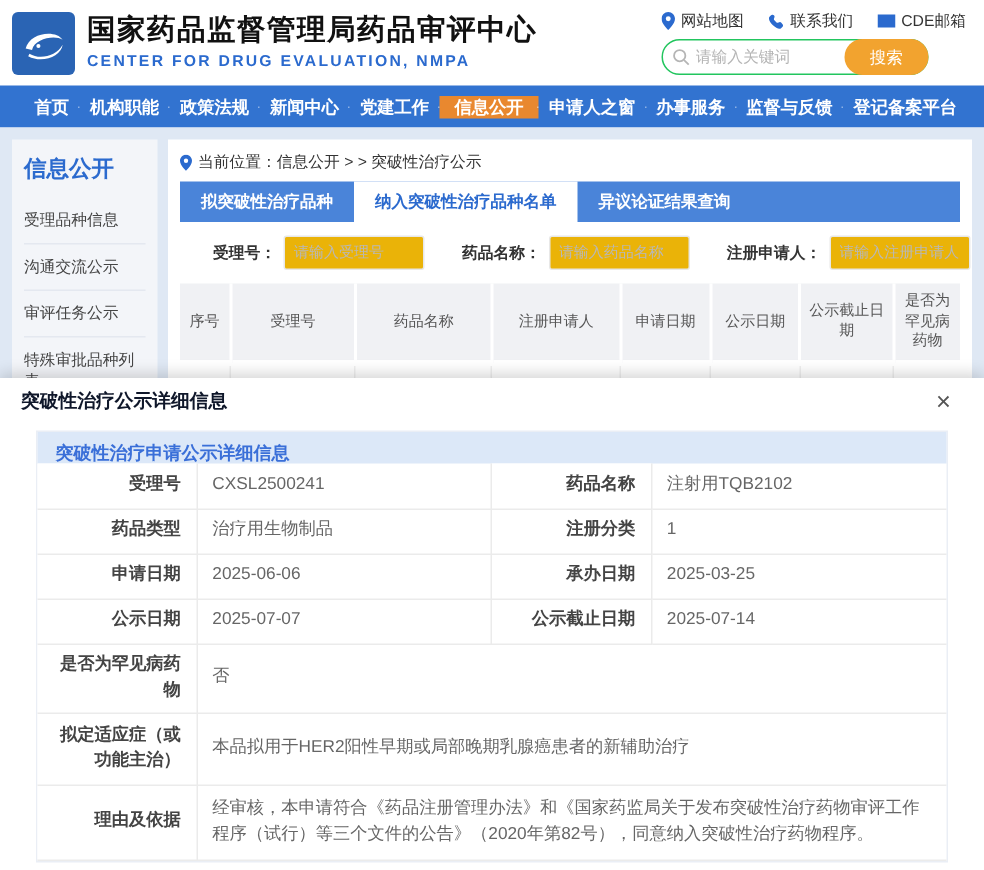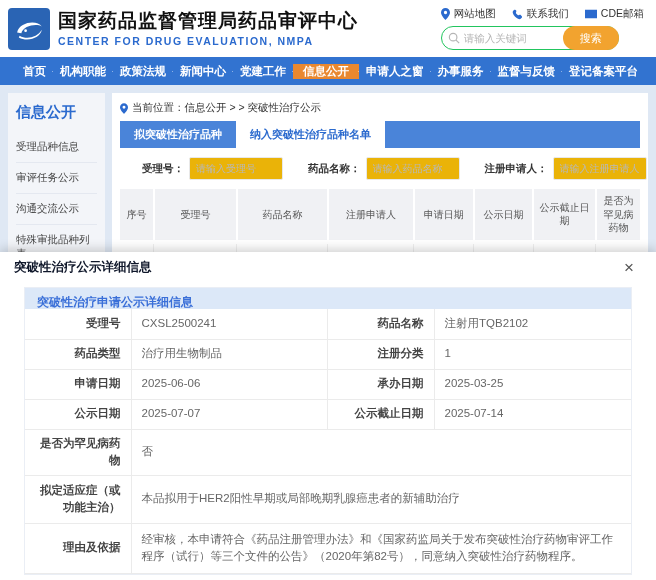--- a/index.html
+++ b/index.html
@@ -154,37 +154,38 @@
     <span class="nav-item">申请人之窗</span>
     <span class="nav-item">办事服务</span>
     <span class="nav-item">监督与反馈</span>
     <span class="nav-item">登记备案平台</span>
   </nav>
 
   <div class="content">
     <aside class="sidebar">
       <div class="sidebar-title">信息公开</div>
       <div class="side-item">受理品种信息</div>
+      <div class="side-item">沟通交流公示</div>
       <div class="side-item">审评任务公示</div>
-      <div class="side-item">沟通交流公示</div>
       <div class="side-item">特殊审批品种列表</div>
 
     </aside>
 
     <main class="main">
       <div class="breadcrumb">
         <svg width="8" height="11" viewBox="0 0 12 16">
             <path d="M6 0C2.7 0 0 2.7 0 6c0 4.5 6 10 6 10s6-5.5 6-10C12 2.7 9.3 0 6 0zm0 8.2A2.2 2.2 0 1 1 6 3.8a2.2 2.2 0 0 1 0 4.4z"></path>
           </svg>
         <span>当前位置：信息公开 &gt; &gt; 突破性治疗公示</span>
       </div>
 
       <div class="tabbar">
         <span class="tab">拟突破性治疗品种</span>
         <span class="tab active">纳入突破性治疗品种名单</span>
+        <span class="tab">异议论证结果查询</span>
       </div>
 
       <div class="filter-row">
         <span class="f-label">受理号：</span>
         <input class="f-input" type="text" placeholder="请输入受理号" style="">
         <span class="f-label">药品名称：</span>
         <input class="f-input" type="text" placeholder="请输入药品名称" style="">
         <span class="f-label">注册申请人：</span>
         <input class="f-input" type="text" placeholder="请输入注册申请人" style="">
         <button class="query-btn">查询</button>

